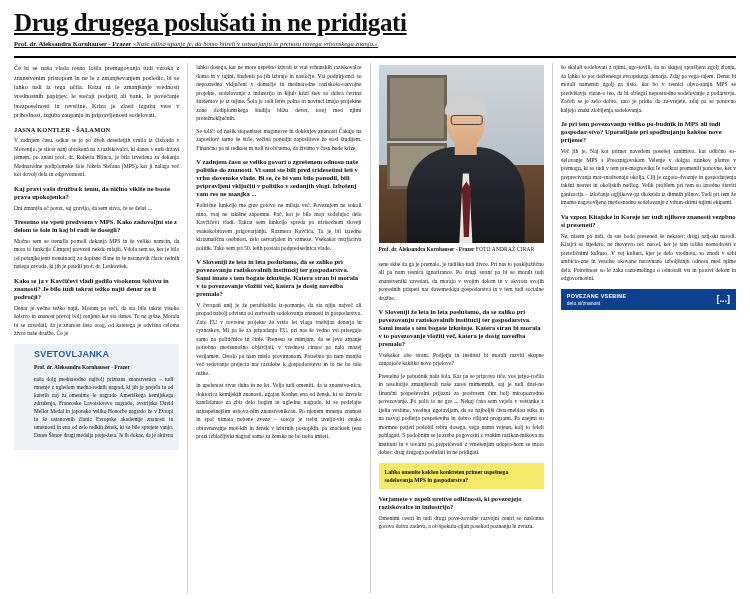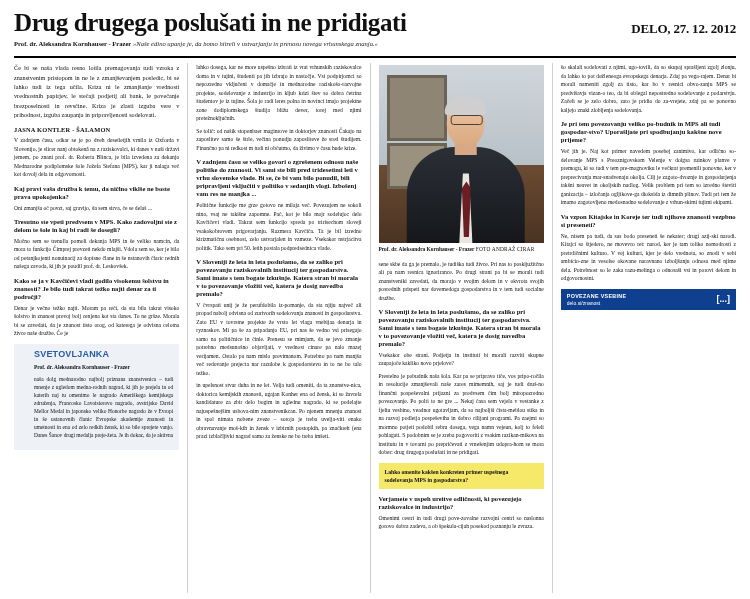--- a/index.html
+++ b/index.html
@@ -6,21 +6,21 @@
   body{
     width:750px;height:599px;
     background:#ffffff;
     font-family:"Liberation Serif", serif;
     color:#111;
     overflow:hidden;
   }
   .page{position:relative;width:750px;height:599px;box-sizing:border-box;padding:10px 14px 8px 14px;}
 
   
-  .masthead{display:flex;align-items:center;justify-content:space-between;border-bottom:2px solid #000;padding-bottom:6px;}
+  .masthead{display:flex;align-items:flex-start;justify-content:space-between;border-bottom:2px solid #000;padding-bottom:6px;text-decoration:underline;}
   .headline{
     font-family:"Liberation Serif", serif;
     font-size:25px;font-weight:bold;letter-spacing:-0.4px;line-height:1.05;margin:0 0 2px 0;
   }
   .issue{
     font-family:"Liberation Serif", serif;
     font-size:13px;font-weight:bold;white-space:nowrap;padding-bottom:3px;letter-spacing:-0.2px;
   }
   .byline{font-size:6.6px;line-height:1.25;margin-top:4px;padding-bottom:2px;}
   .byline .b{font-weight:bold;}
@@ -88,21 +88,20 @@
 <div class="page">
 
   <div class="masthead">
     <div>
       <h1 class="headline">Drug drugega poslušati in ne pridigati</h1>
       <div class="byline">
         <span class="b">Prof. dr. Aleksandra Kornhauser - Frazer</span>
         <span class="q">»Naše edino upanje je, da bomo hitreli v ustvarjanju in prenosu novega vrhunskega znanja.«</span>
       </div>
     </div>
-    <div class="issue">DELO, 27. 12. 2012</div>
   </div>
 
   <div class="grid">
 
     <div class="col">
       <p class="lead">Če bi se naša vlada resno lotila premagovanja tudi vzroka z znanstvenim pristopom in ne le z zmanjševanjem posledic, bi se lahko tudi iz tega učila. Kriza ni le zmanjšanje vrednosti vrednostnih papirjev, le stečaji podjetij ali bank, le povečanje brezposelnosti in revsčine. Kriza je zlasti izguba vere v prihodnost, izguba zaupanja in pripravljenosti sodelovati.</p>
       <div class="subcap">JASNA KONTLER - ŠALAMON</div>
       <p>V zadnjem času, odkar se je po dveh desetletjih vrnila iz Oxforda v Slovenijo, je slicer nanj obtokenă na z raziskovalci, ki danes v naši državi jemem, po znani prof. dr. Roberta Blinca, je bila izvedena za dekanjo Mednarodne podiplomske šole Jožefa Stefana (MPS), kar ji nalaga več kot dovolj dela in odgovornosti.</p>
       <div class="sub">Kaj pravi vaša družba k temu, da ničlno viklše ne boste prava upokojenka?</div>
       <p>Oni zmanjša oč povzt, saj gravijo, da sem sirva, če se delaš ...</p>

